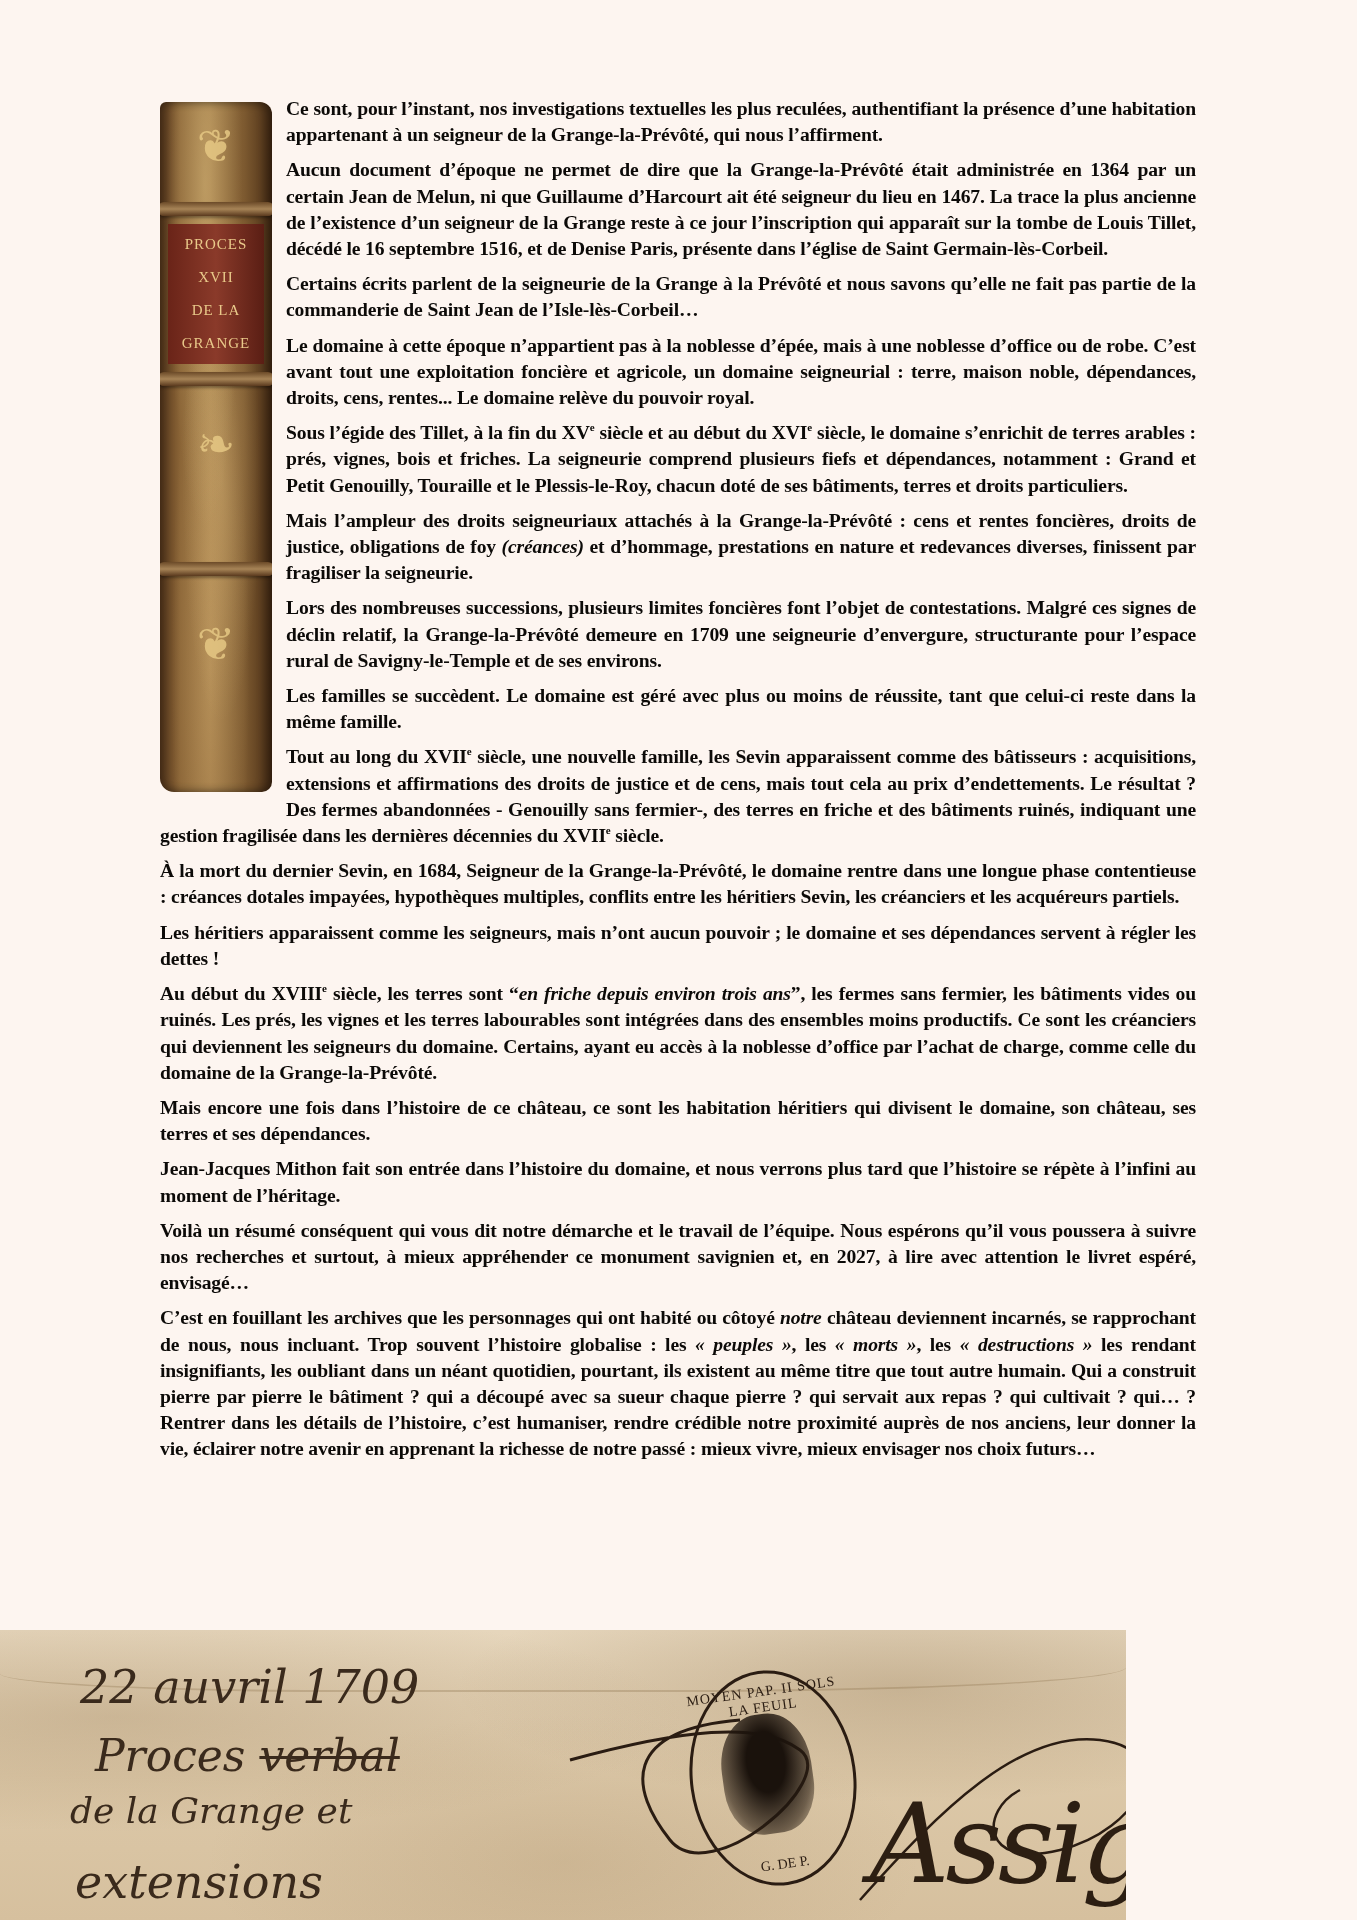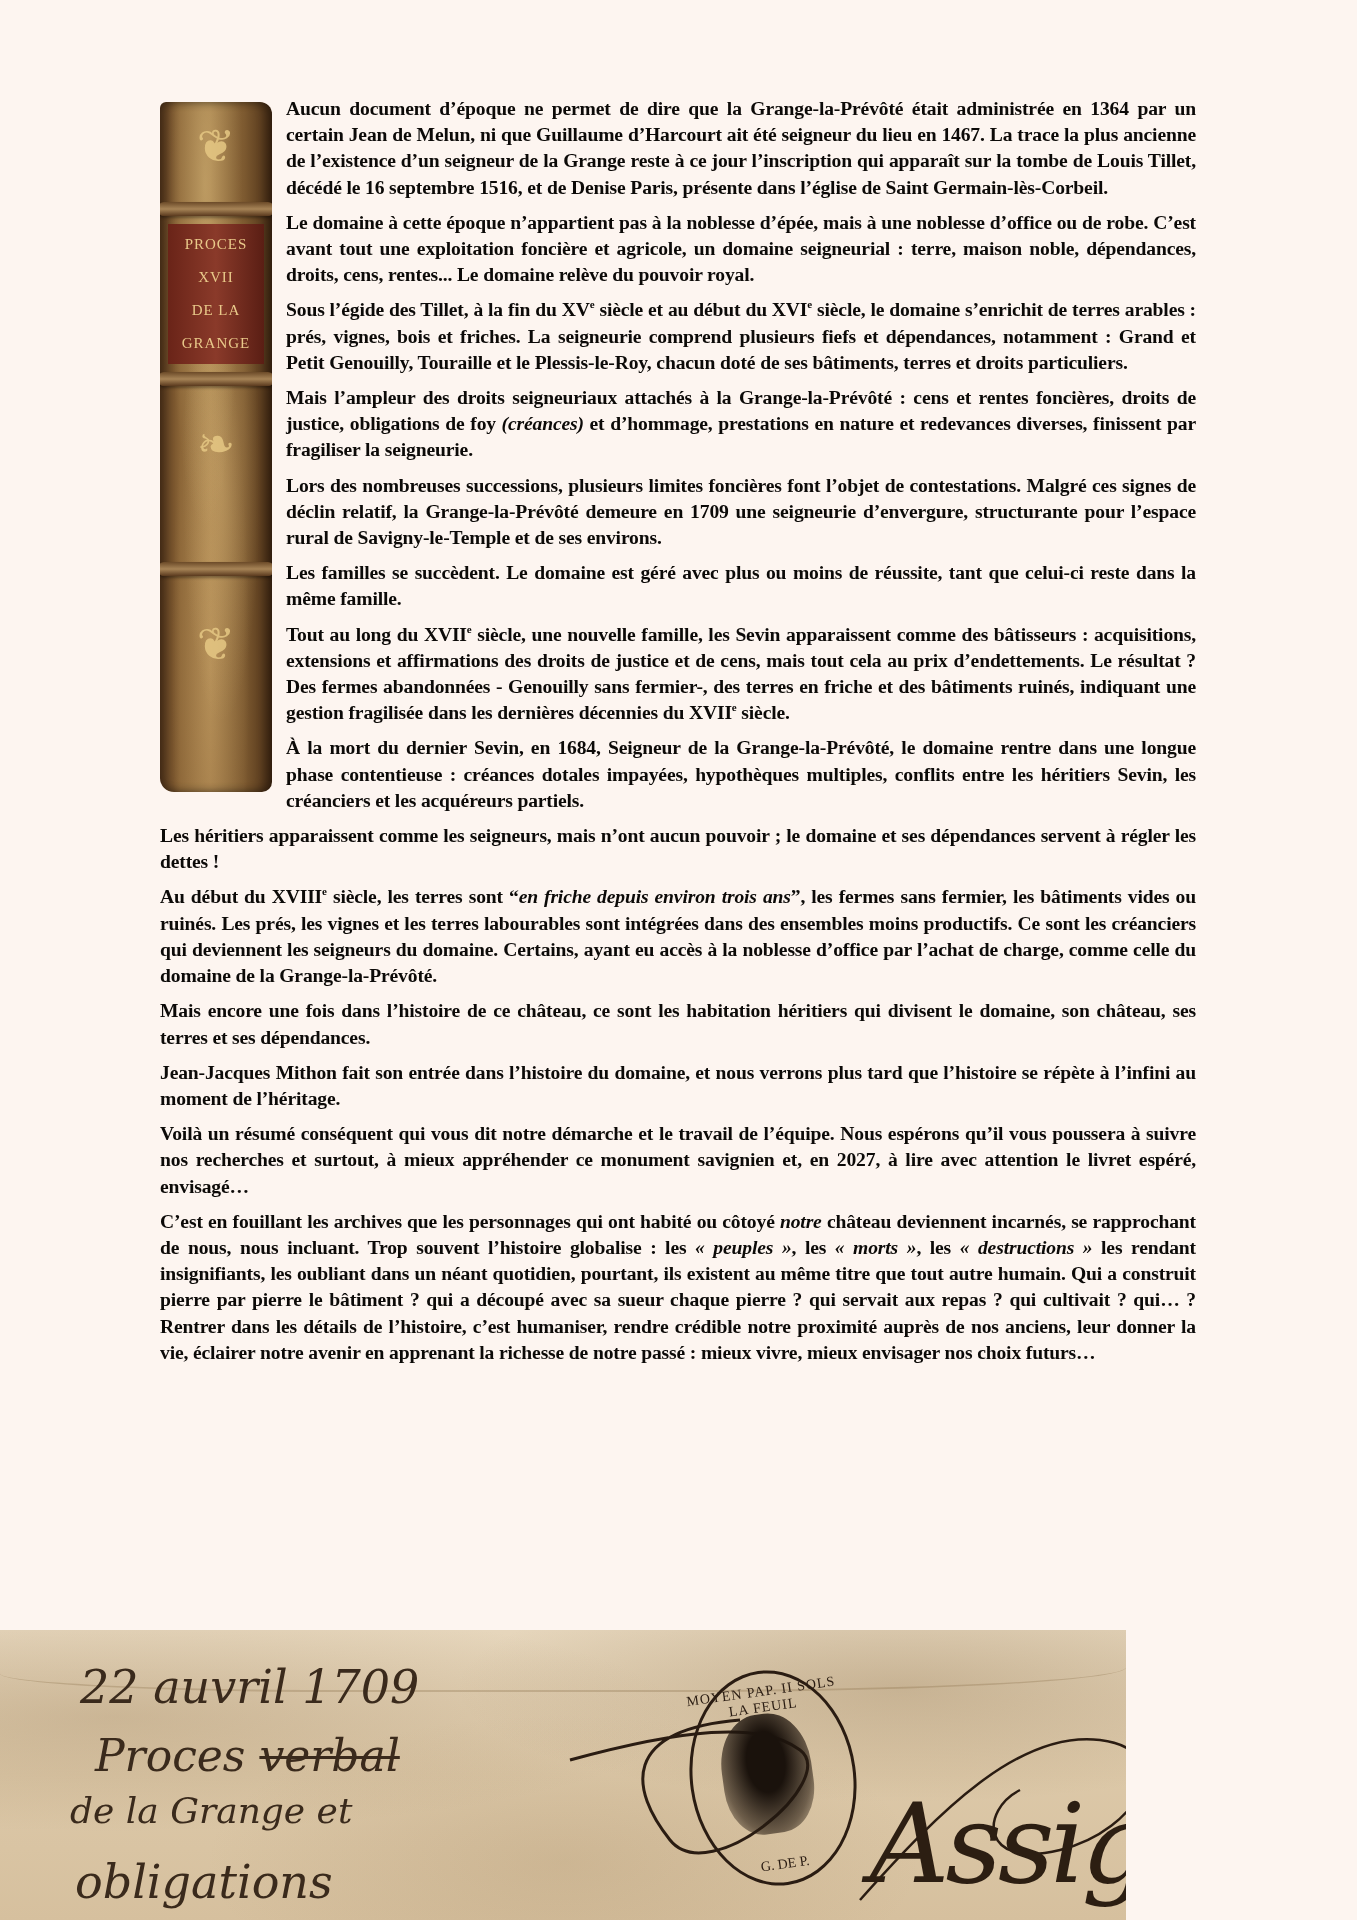--- a/index.html
+++ b/index.html
@@ -167,21 +167,23 @@
       <div>DE LA</div>
       <div>GRANGE</div>
     </div>
     <div class="band" style="top:270px"></div>
     <div class="ornament" style="top:320px">❧</div>
     <div class="band" style="top:460px"></div>
     <div class="ornament" style="top:520px">❦</div>
   </div>
 
   <div id="body-text">
+      <p><span>Ce sont, pour l’instant, nos investigations textuelles les plus reculées, authentifiant la présence d’une habitation appartenant à un seigneur de la Grange-la-Prévôté, qui nous l’affirment.</span></p>
       <p><span>Aucun document d’époque ne permet de dire que la Grange-la-Prévôté était administrée en 1364 par un certain Jean de Melun, ni que Guillaume d’Harcourt ait été seigneur du lieu en 1467. La trace la plus ancienne de l’existence d’un seigneur de la Grange reste à ce jour l’inscription qui apparaît sur la tombe de Louis Tillet, décédé le 16 septembre 1516, et de Denise Paris, présente dans l’église de Saint Germain-lès-Corbeil.</span></p>
+      <p><span>Certains écrits parlent de la seigneurie de la Grange à la Prévôté et nous savons qu’elle ne fait pas partie de la commanderie de Saint Jean de l’Isle-lès-Corbeil…</span></p>
       <p><span>Le domaine à cette époque n’appartient pas à la noblesse d’épée, mais à une noblesse d’office ou de robe. C’est avant tout une exploitation foncière et agricole, un domaine seigneurial : terre, maison noble, dépendances, droits, cens, rentes... Le domaine relève du pouvoir royal.</span></p>
       <p><span>Sous l’égide des Tillet, à la fin du XV</span><sup>e</sup><span> siècle et au début du XVI</span><sup>e</sup><span> siècle, le domaine s’enrichit de terres arables : prés, vignes, bois et friches. La seigneurie comprend plusieurs fiefs et dépendances, notamment : Grand et Petit Genouilly, Touraille et le Plessis-le-Roy, chacun doté de ses bâtiments, terres et droits particuliers.</span></p>
       <p><span>Mais l’ampleur des droits seigneuriaux attachés à la Grange-la-Prévôté : cens et rentes foncières, droits de justice, obligations de foy </span><em>(créances)</em><span> et d’hommage, prestations en nature et redevances diverses, finissent par fragiliser la seigneurie.</span></p>
       <p><span>Lors des nombreuses successions, plusieurs limites foncières font l’objet de contestations. Malgré ces signes de déclin relatif, la Grange-la-Prévôté demeure en 1709 une seigneurie d’envergure, structurante pour l’espace rural de Savigny-le-Temple et de ses environs.</span></p>
       <p><span>Les familles se succèdent. Le domaine est géré avec plus ou moins de réussite, tant que celui-ci reste dans la même famille.</span></p>
       <p><span>Tout au long du XVII</span><sup>e</sup><span> siècle, une nouvelle famille, les Sevin apparaissent comme des bâtisseurs : acquisitions, extensions et affirmations des droits de justice et de cens, mais tout cela au prix d’endettements. Le résultat ? Des fermes abandonnées - Genouilly sans fermier-, des terres en friche et des bâtiments ruinés, indiquant une gestion fragilisée dans les dernières décennies du XVII</span><sup>e</sup><span> siècle.</span></p>
       <p><span>À la mort du dernier Sevin, en 1684, Seigneur de la Grange-la-Prévôté, le domaine rentre dans une longue phase contentieuse : créances dotales impayées, hypothèques multiples, conflits entre les héritiers Sevin, les créanciers et les acquéreurs partiels.</span></p>
       <p><span>Les héritiers apparaissent comme les seigneurs, mais n’ont aucun pouvoir ; le domaine et ses dépendances servent à régler les dettes !</span></p>
       <p><span>Au début du XVIII</span><sup>e</sup><span> siècle, les terres sont “</span><em>en friche depuis environ trois ans</em><span>”, les fermes sans fermier, les bâtiments vides ou ruinés. Les prés, les vignes et les terres labourables sont intégrées dans des ensembles moins productifs. Ce sont les créanciers qui deviennent les seigneurs du domaine. Certains, ayant eu accès à la noblesse d’office par l’achat de charge, comme celle du domaine de la Grange-la-Prévôté.</span></p>
       <p><span>Mais encore une fois dans l’histoire de ce château, ce sont les habitation héritiers qui divisent le domaine, son château, ses terres et ses dépendances.</span></p>
@@ -189,21 +191,21 @@
       <p><span>Voilà un résumé conséquent qui vous dit notre démarche et le travail de l’équipe. Nous espérons qu’il vous poussera à suivre nos recherches et surtout, à mieux appréhender ce monument savignien et, en 2027, à lire avec attention le livret espéré, envisagé…</span></p>
       <p><span>C’est en fouillant les archives que les personnages qui ont habité ou côtoyé </span><em>notre</em><span> château deviennent incarnés, se rapprochant de nous, nous incluant. Trop souvent l’histoire globalise : les </span><em>« peuples »</em><span>, les </span><em>« morts »</em><span>, les </span><em>« destructions »</em><span> les rendant insignifiants, les oubliant dans un néant quotidien, pourtant, ils existent au même titre que tout autre humain. Qui a construit pierre par pierre le bâtiment ? qui a découpé avec sa sueur chaque pierre ? qui servait aux repas ? qui cultivait ? qui… ? Rentrer dans les détails de l’histoire, c’est humaniser, rendre crédible notre proximité auprès de nos anciens, leur donner la vie, éclairer notre avenir en apprenant la richesse de notre passé : mieux vivre, mieux envisager nos choix futurs…</span></p>
     </div>
 </div>
 
 <div class="manuscript">
   <div class="stain"></div>
   <div class="hand date">22 auvril 1709</div>
   <div class="hand l2"><span>Proces </span><span class="struck">verbal</span></div>
   <div class="hand l3">de la Grange et</div>
-  <div class="hand l4">obligations</div>
+  <div class="hand l4">extensions</div>
   <svg class="flourish" viewBox="0 0 640 230">
     <path d="M10 70 C 120 40, 200 30, 240 60 S 150 200, 110 150 S 60 40, 180 30" fill="none" stroke="#2a1c12" stroke-width="3"></path>
     <path d="M300 210 C 380 120, 460 40, 540 50 S 580 140, 500 160 S 420 120, 460 100" fill="none" stroke="#2a1c12" stroke-width="2.5"></path>
   </svg>
   <div class="stamp">
     <div class="legend-top">MOYEN PAP. II SOLS LA FEUIL</div>
     <div class="inner"></div>
     <div class="legend-bottom">G. DE P.</div>
   </div>
   <div class="hand sig">Assignants</div>

